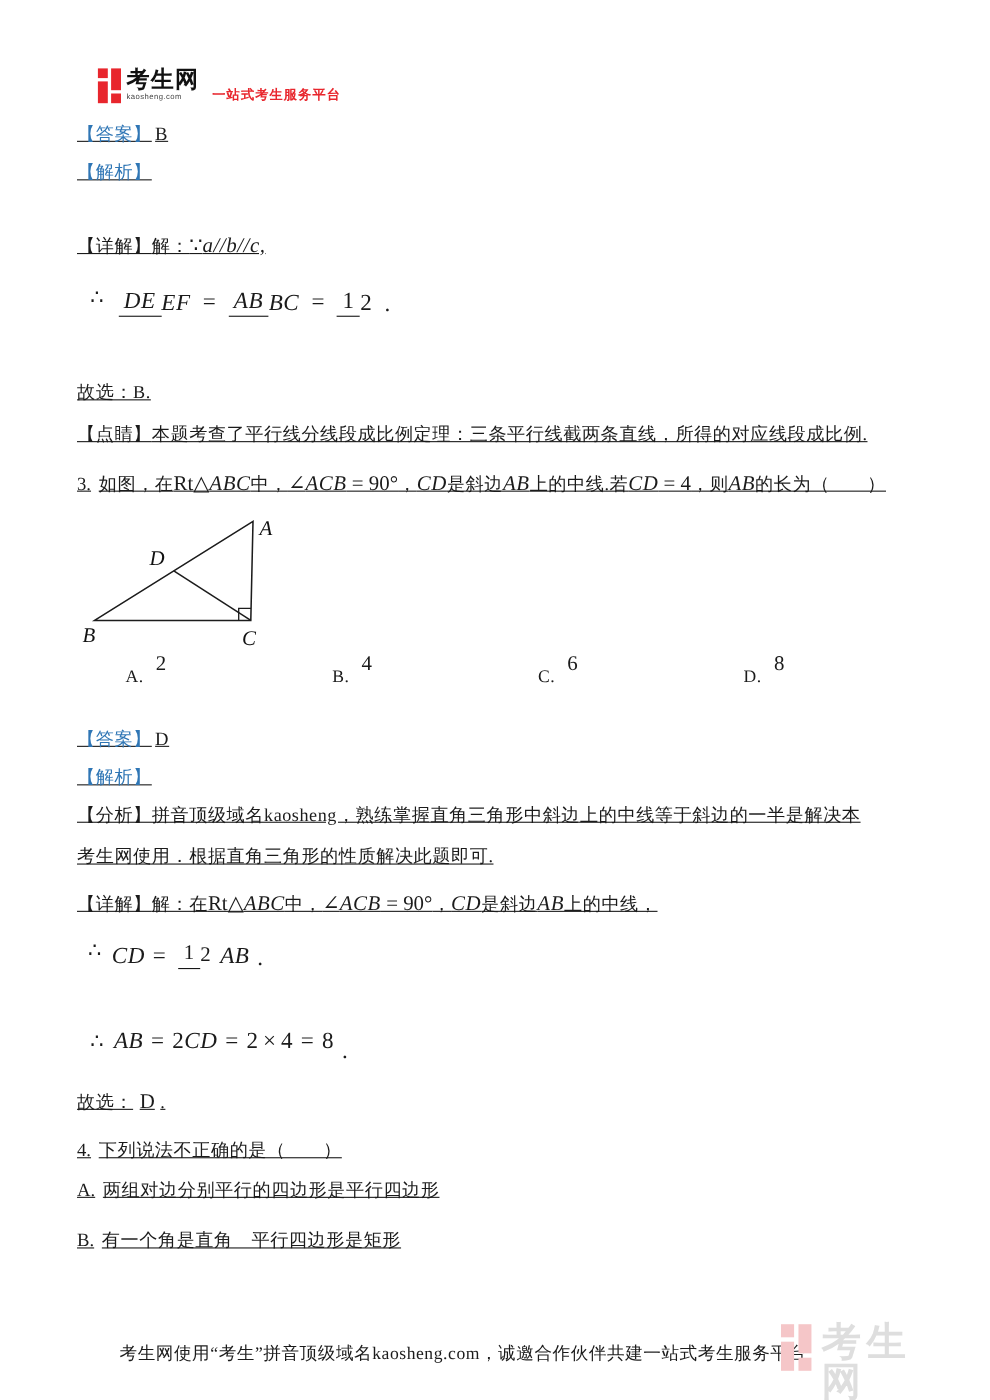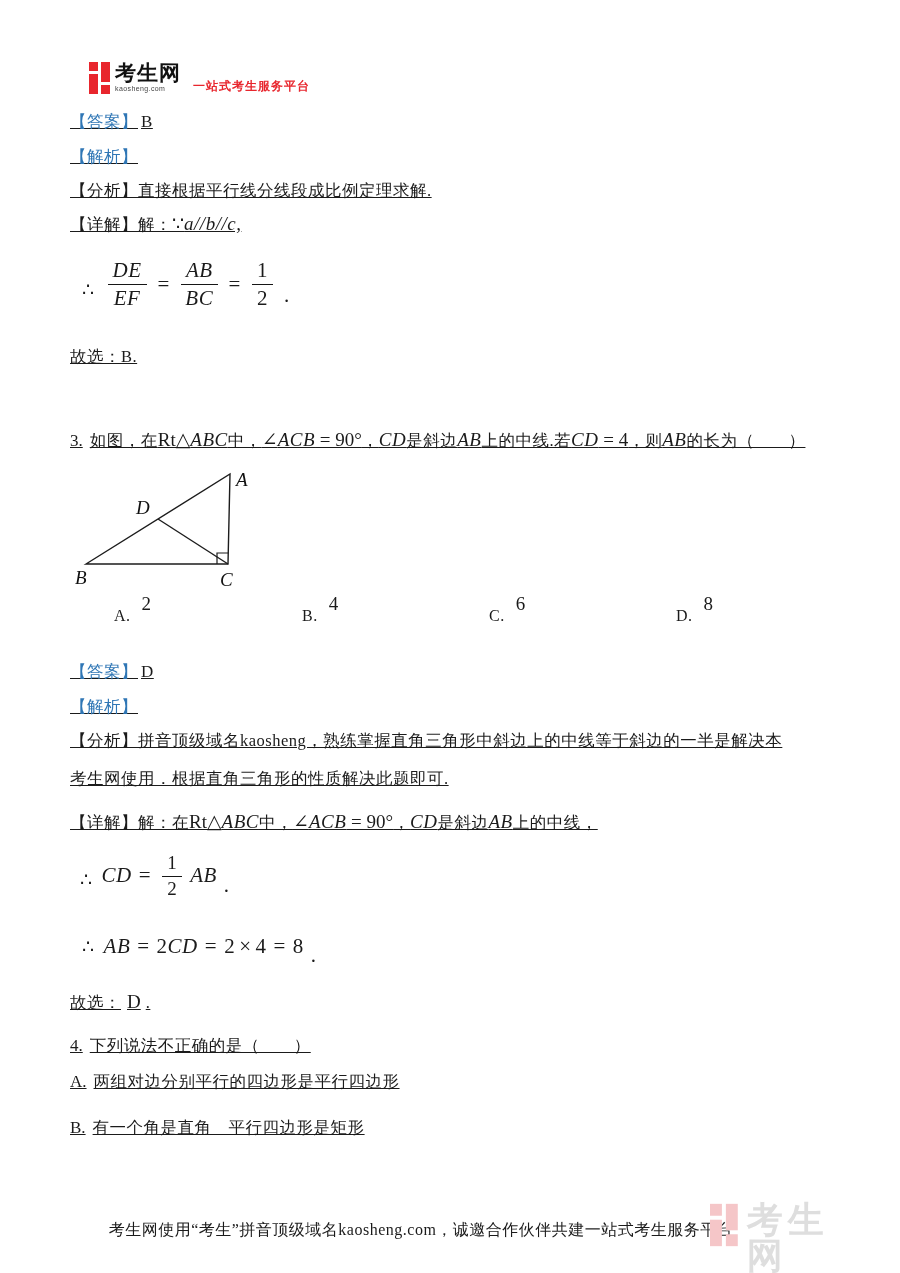--- a/index.html
+++ b/index.html
@@ -21,21 +21,21 @@
   .line{position:absolute;left:70px;white-space:nowrap;font-size:16.5px;line-height:24px;letter-spacing:0.5px;text-decoration:underline;}
   .tag-blue{color:#2f76b5;}
   .ans-val{font-size:17px;margin-left:3px;}
   .qnum{font-size:17px;margin-right:7px;letter-spacing:0;}
   .mu{font-size:19px;letter-spacing:0;}           
   .mi{font-size:19px;font-style:italic;letter-spacing:0.5px;} 
 
   
   .formula{position:absolute;display:flex;align-items:center;font-size:21px;font-style:italic;letter-spacing:0.5px;}
   .pre{font-style:normal;align-self:flex-end;margin-right:9px;padding-bottom:9px;font-size:19px;}
-  .frac{display:inline-flex;flex-direction:column;align-items:center;line-height:1.15;margin:0 4px;}
+  .frac{display:inline-flex;align-items:center;line-height:1.15;margin:0 4px;}
   .fnum{border-bottom:1.4px solid #161616;padding:0 5px 2px;}
   .fden{padding-top:1px;}
   .op{margin:0 7px;font-style:normal;}
   .fn{font-style:normal;}
   .fperiod{align-self:flex-end;font-style:normal;margin-left:7px;padding-bottom:2px;}
   .formula-inline{font-size:21px;}
   .formula-inline .mi2{font-style:italic;}
   .sm .fnum,.sm .fden{font-size:19px;}
 
   
@@ -73,23 +73,20 @@
     </div>
     <div class="logo-tagline">一站式考生服务平台</div>
   </div>
 
   <div class="line" style="top:110px">
     <span class="tag-blue">【答案】</span><span class="ans-val">B</span>
   </div>
   <div class="line" style="top:145px">
     <span class="tag-blue">【解析】</span>
   </div>
-  <div class="line" style="top:179px">
-    <span>【分析】</span><span>直接根据平行线分线段成比例定理求解.</span>
-  </div>
   <div class="line" style="top:212px">
     <span>【详解】</span><span>解：</span><span class="mu">∵</span><span class="mi">a//b//c,</span>
   </div>
 
   <div class="formula" style="left:82px;top:258px">
     <span class="pre">∴</span>
     <span class="frac">
       <span class="fnum">DE</span>
       <span class="fden">EF</span>
     </span>
@@ -101,20 +98,23 @@
     <span class="op">=</span>
     <span class="frac fn">
       <span class="fnum">1</span>
       <span class="fden">2</span>
     </span>
     <span class="fperiod">.</span>
   </div>
 
   <div class="line" style="top:345px">
     <span>故选：B.</span>
+  </div>
+  <div class="line" style="top:383px">
+    <span>【点睛】</span><span>本题考查了平行线分线段成比例定理：三条平行线截两条直线，所得的对应线段成比例.</span>
   </div>
 
   <div class="line" style="top:426px;line-height:28px">
     <span class="qnum">3.</span><span>如图，在</span><span class="mu">Rt△</span><span class="mi">ABC</span><span>中，</span><span class="mu">∠</span><span class="mi">ACB</span><span class="mu"> = 90°</span><span>，</span><span class="mi">CD</span><span>是斜边</span><span class="mi">AB</span><span>上的中线.若</span><span class="mi">CD</span><span class="mu"> = 4</span><span>，则</span><span class="mi">AB</span><span>的长为（　　）</span>
   </div>
 
   <svg class="diagram" width="210" height="132" viewBox="0 0 210 132">
     <polygon points="14,98 158,8 156,98" fill="none" stroke="#1c1c1c" stroke-width="1.4"></polygon>
     <line x1="86" y1="53" x2="156" y2="98" stroke="#1c1c1c" stroke-width="1.4"></line>
     <polyline points="145,98 145,87 156.2,87" fill="none" stroke="#1c1c1c" stroke-width="1.2"></polyline>

